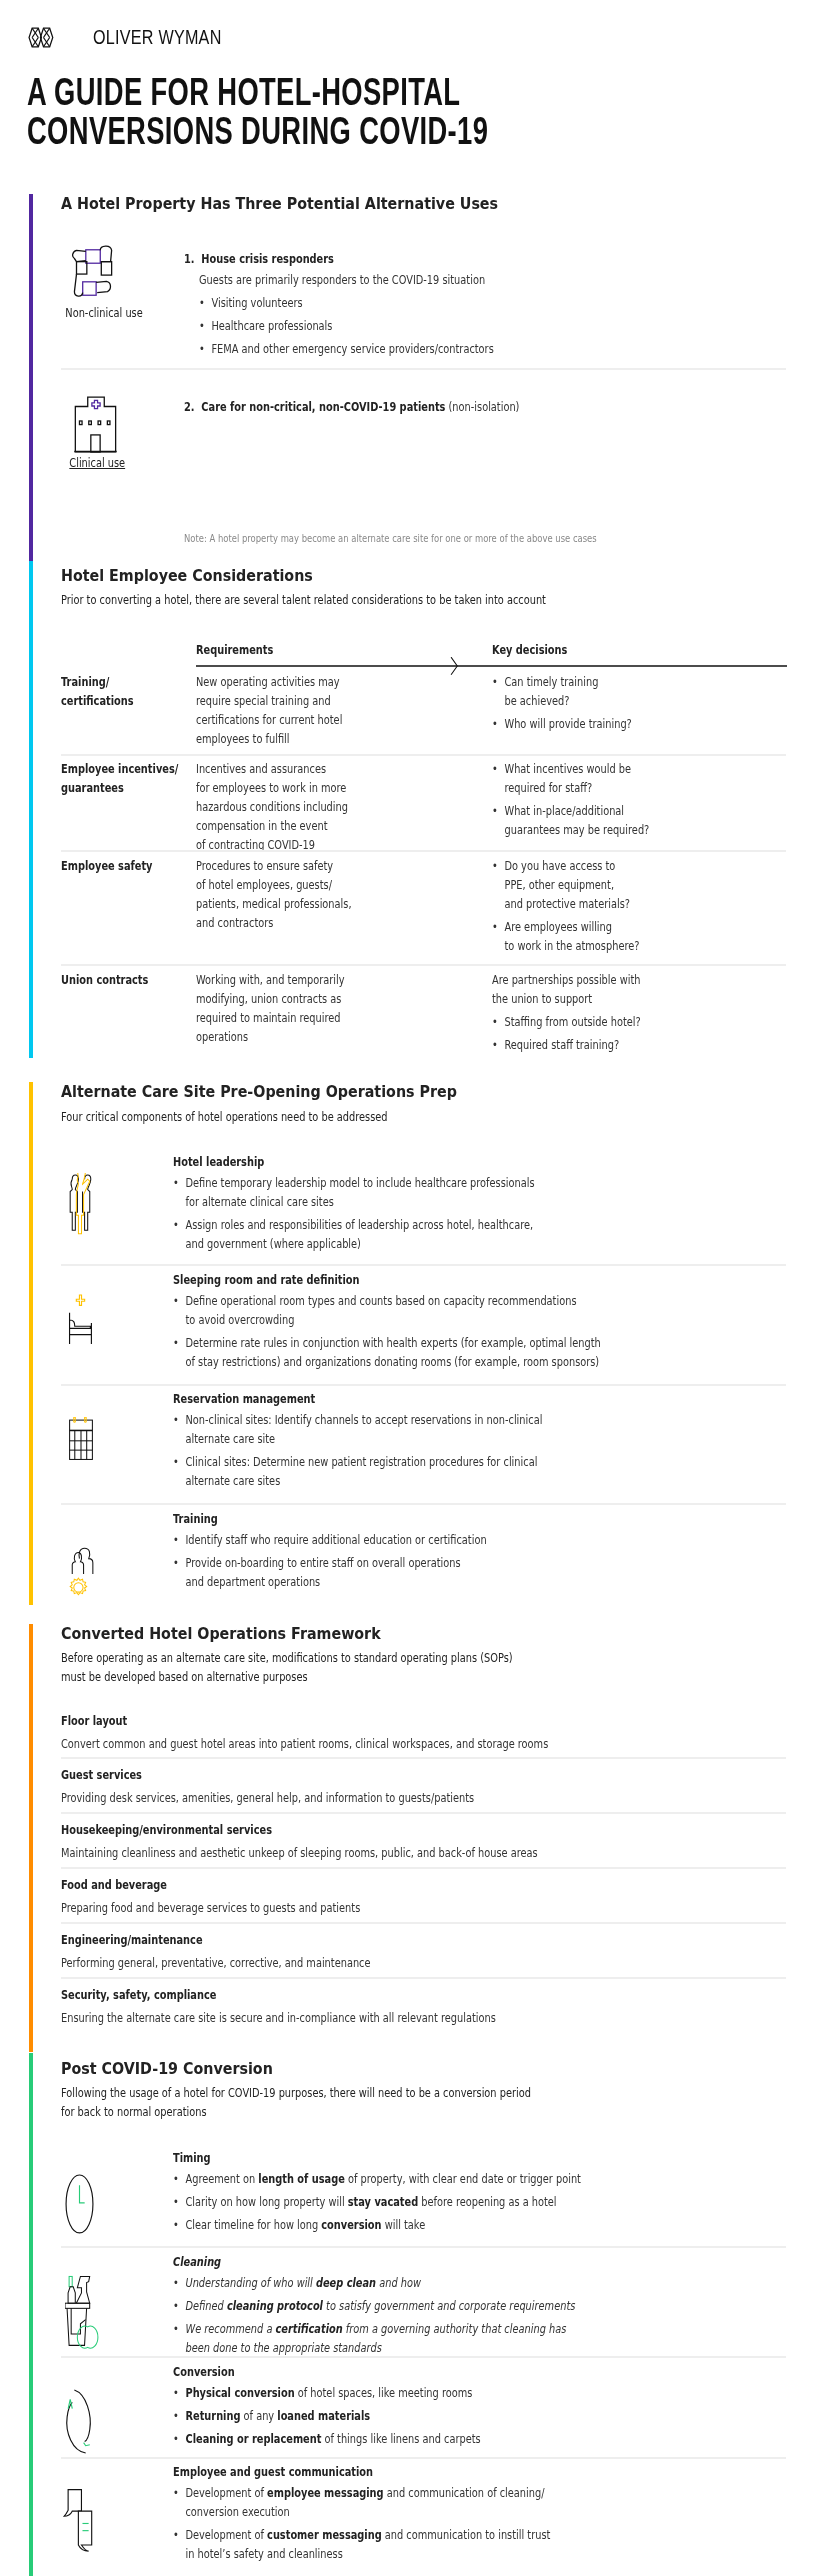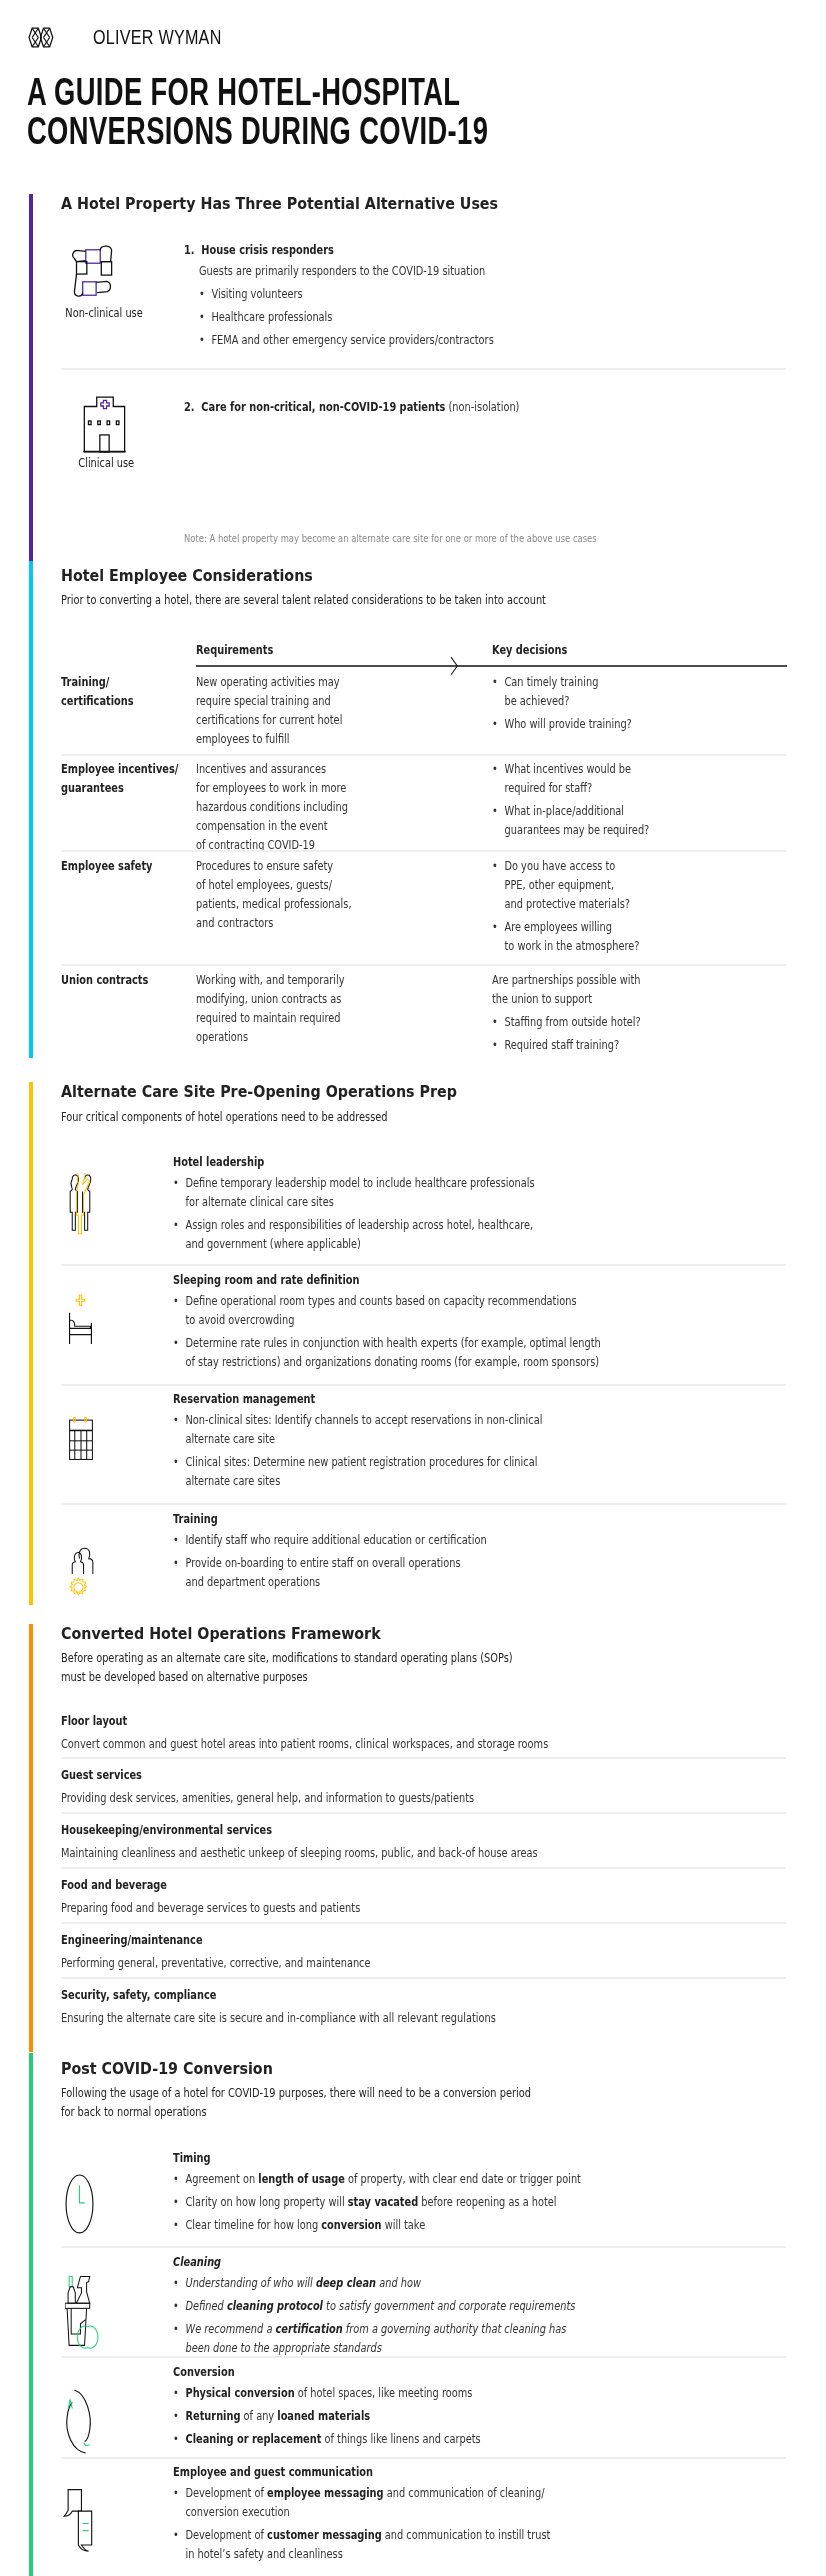--- a/index.html
+++ b/index.html
@@ -74,35 +74,35 @@
           <path d="M48 20 L30 18 C22 20 20 30 26 34 L30 40 L48 38"></path>
           <path d="M76 18 C76 8 96 6 98 18 L96 40 L78 40"></path>
           <rect x="30" y="40" width="20" height="24"></rect>
           <rect x="78" y="40" width="20" height="26"></rect>
           <path d="M30 64 L26 98 C26 108 40 110 42 100"></path>
           <path d="M68 80 L88 78 C98 80 98 94 90 98 L70 100"></path>
         </svg>
         <div class="icon-label" style="margin-top:3.1px;">Non-clinical use</div>
       </div>
 
-      <div style="position:absolute;left:123px;top:49px;">
+      <div style="position:absolute;left:123px;top:58px;">
         <div class="item-title">
           <span>1.</span>&nbsp;&nbsp;<span>House crisis responders</span>
         </div>
         <div style="padding-left:14.5px;margin-top:5.2px;">
           <div class="txt">Guests are primarily responders to the COVID-19 situation</div>
           <div class="txt bul" style="margin-top:4.1px;">Visiting volunteers</div>
           <div class="txt bul" style="margin-top:4.1px;">Healthcare professionals</div>
           <div class="txt bul" style="margin-top:4.1px;">FEMA and other emergency service providers/contractors</div>
         </div>
       </div>
 
       <div class="divider" style="top:174px;"></div>
 
-      <div style="position:absolute;left:13px;top:197px;width:62px;">
+      <div style="position:absolute;left:4px;top:197px;width:62px;text-decoration:underline;">
         <svg width="62" height="62" viewBox="0 0 120 120" fill="none" stroke="#111" stroke-width="2.5" style="display:block;margin:0 auto;">
           <path d="M20 30 L44 30 L44 12 L76 12 L76 30 L98 30 L98 118 L20 118 Z"></path>
           <line x1="18" y1="117" x2="100" y2="117" stroke-width="3"></line>
           <path d="M57 18 L63 18 L63 23 L68 23 L68 29 L63 29 L63 34 L57 34 L57 29 L52 29 L52 23 L57 23 Z" stroke="#5127A0"></path>
           <rect x="28" y="58" width="5" height="7"></rect>
             <rect x="46" y="58" width="5" height="7"></rect>
             <rect x="64" y="58" width="5" height="7"></rect>
             <rect x="82" y="58" width="5" height="7"></rect>
           <rect x="50" y="85" width="18" height="33"></rect>
         </svg>

